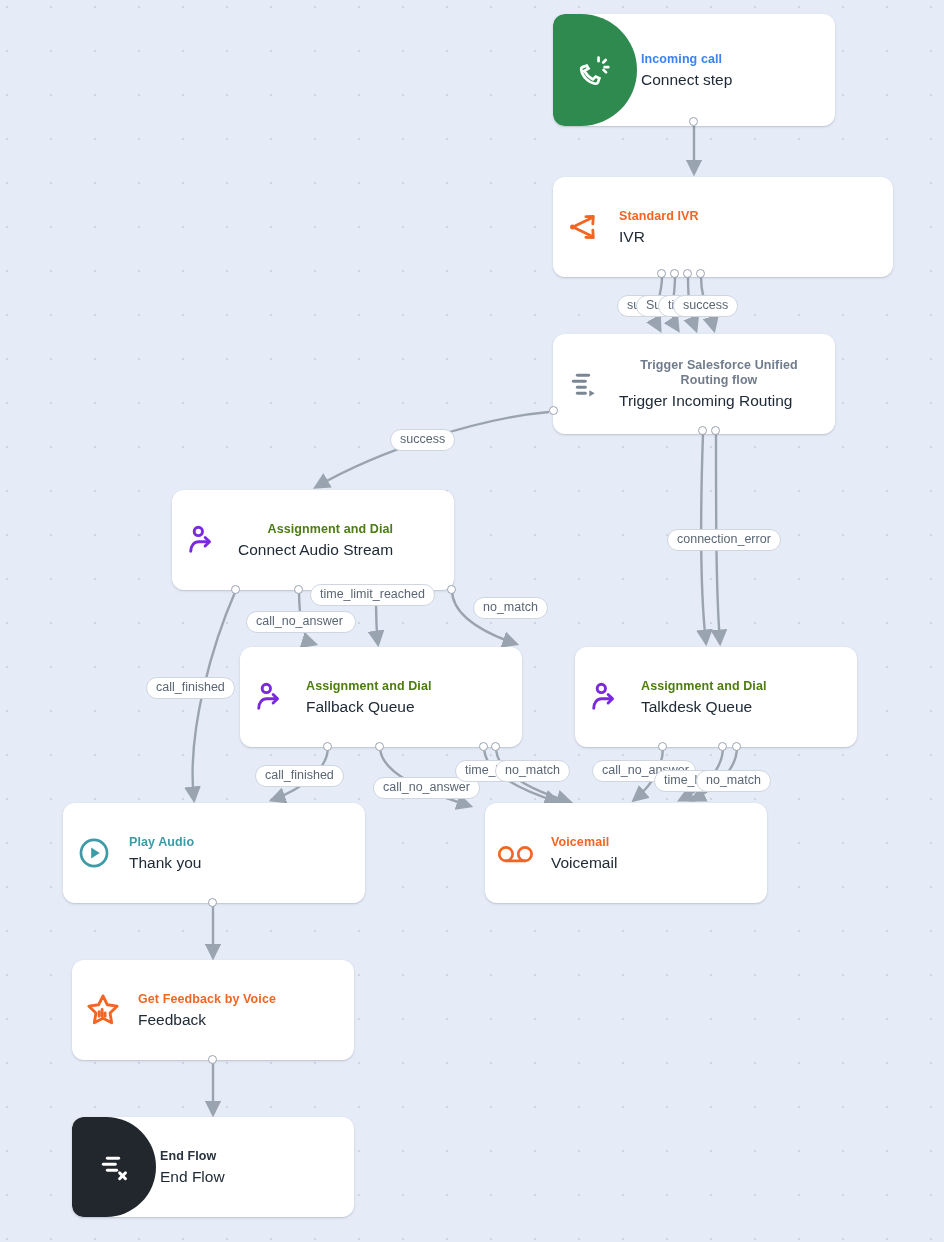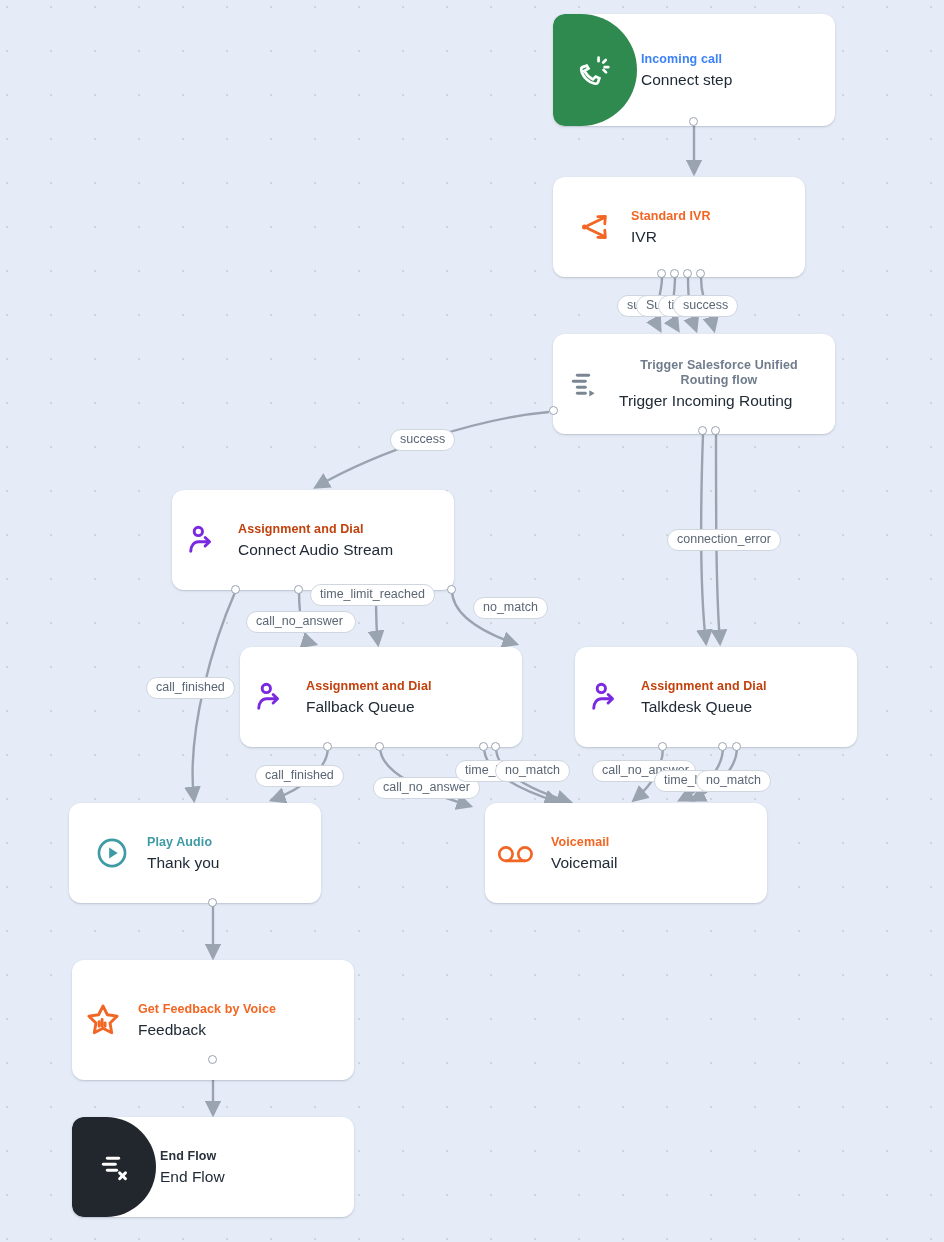--- a/index.html
+++ b/index.html
@@ -43,21 +43,21 @@
   .node .txt{display:flex;flex-direction:column;justify-content:center;padding-left:4px;padding-right:12px;}
   .node .sub{
     font-size:12.5px;font-weight:bold;line-height:15px;letter-spacing:.1px;
     margin-bottom:3px;
   }
   .node .ttl{
     font-size:15.5px;color:#202b37;line-height:19px;font-weight:400;
   }
   .node.start .sub, .node.end .sub{color:#28313c;}
   .sub.orange{color:#f26522;}
-  .sub.purple{color:#c2410c;}
+  .sub.purple{color:#4d7c0f;text-align:right;}
   .sub.teal{color:#3e9aa5;}
   .sub.gray{color:#707c8c;}
 
   .port{
     position:absolute;width:9px;height:9px;border-radius:50%;
     background:#ffffff;border:1.6px solid #9aa3b0;box-sizing:border-box;
     z-index:5;
   }
   .elabel{
     position:absolute;
@@ -145,21 +145,21 @@
       <path d="M4.5 12.6c1.4 2.6 3.4 4.6 6 6l2-2 2.6 1.2-.9 2.7c-.3.8-1.1 1.3-2 1.2C7.4 21 3 16.6 2.3 11.8c-.1-.9.4-1.7 1.2-2l2.7-.9L7.4 11l-2.9 1.6z"></path>
       <path d="M14.5 3.2v2.6M19.6 4.9l-1.8 1.8M21.4 10h-2.6M18 11.9l1.8 1.8"></path>
     </svg>
   </div>
   <div class="txt">
     <div class="sub" style="color:#3b82f6;">Incoming call</div>
     <div class="ttl">Connect step</div>
   </div>
 </div>
 
-<div class="node" style="left:553px;top:177px;width:252px;height:100px;padding-left:12px;">
+<div class="node" style="left:553px;top:177px;width:340px;height:100px;">
   <div class="iconwrap">
     <svg width="32" height="32" viewBox="0 0 24 24" fill="none" stroke="#f26522" stroke-width="2.1" stroke-linecap="round" stroke-linejoin="round">
       <circle cx="3.4" cy="12" r="1.9" fill="#f26522" stroke="none"></circle>
       <path d="M5.6 11 L18 5"></path>
         <path d="M5.6 13 L18 19"></path>
       <path d="M13.4 4.2 L19 4 L18.6 9.6"></path>
       <path d="M13.4 19.8 L19 20 L18.6 14.4"></path>
     </svg>
   </div>
   <div class="txt">
@@ -219,21 +219,21 @@
       <path d="M2.8 20.5c0-4.2 2.6-7.2 5.9-7.2h7.2"></path>
       <path d="M13.6 10.1l3.3 3.2-3.3 3.2"></path>
     </svg>
   </div>
   <div class="txt">
     <div class="sub purple">Assignment and Dial</div>
     <div class="ttl">Talkdesk Queue</div>
   </div>
 </div>
 
-<div class="node" style="left:69px;top:803px;width:252px;height:100px;padding-left:12px;">
+<div class="node" style="left:63px;top:803px;width:302px;height:100px;">
   <div class="iconwrap">
     <svg width="34" height="34" viewBox="0 0 24 24" fill="none" stroke="#3e9aa5" stroke-width="1.9">
       <circle cx="12" cy="12" r="9.2"></circle>
       <path d="M10 8.2l6 3.8-6 3.8z" fill="#3e9aa5" stroke="none"></path>
     </svg>
   </div>
   <div class="txt">
     <div class="sub teal">Play Audio</div>
     <div class="ttl">Thank you</div>
   </div>
@@ -246,21 +246,21 @@
       <circle cx="25" cy="11" r="6"></circle>
       <path d="M8 17h17" stroke-linecap="round"></path>
     </svg>
   </div>
   <div class="txt">
     <div class="sub orange">Voicemail</div>
     <div class="ttl">Voicemail</div>
   </div>
 </div>
 
-<div class="node" style="left:72px;top:960px;width:282px;height:120px;">
+<div class="node" style="left:72px;top:960px;width:282px;height:100px;">
   <div class="iconwrap">
     <svg width="36" height="36" viewBox="0 0 24 24" fill="none" stroke="#f26522" stroke-width="1.9" stroke-linejoin="round" stroke-linecap="round">
       <path d="M12 2.6l2.9 5.9 6.5.95-4.7 4.6 1.1 6.5L12 17.5 6.2 20.55l1.1-6.5-4.7-4.6 6.5-.95z"></path>
       <path d="M9.4 16.2v-3.1M11.4 16.2v-4.6M13.4 16.2v-2.3"></path>
     </svg>
   </div>
   <div class="txt">
     <div class="sub orange">Get Feedback by Voice</div>
     <div class="ttl">Feedback</div>
   </div>

